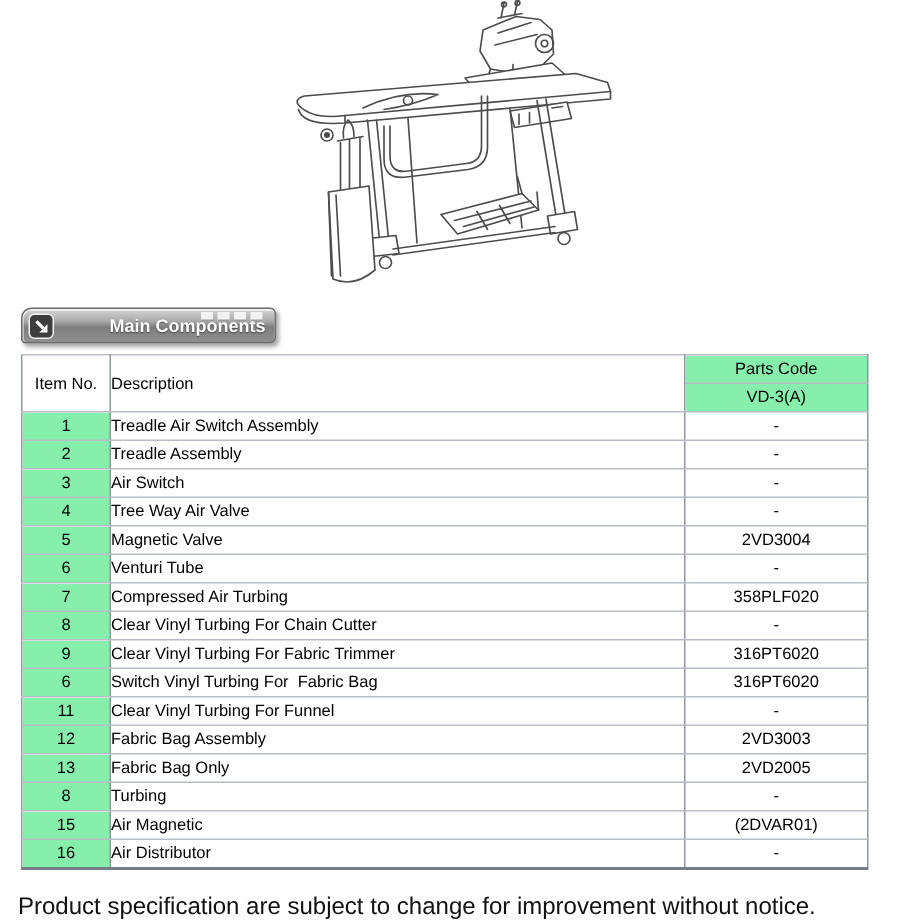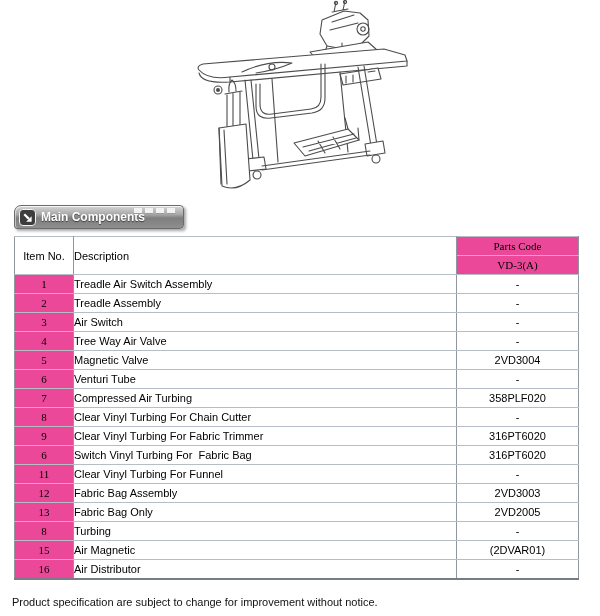--- a/index.html
+++ b/index.html
@@ -21,20 +21,21 @@
   
   .banner {
     position: absolute; left: 14px; top: 205px;
     width: 170px; height: 24px;
     border: 1px solid #6b6b6b;
     border-radius: 7px 4px 4px 3px;
     background: linear-gradient(180deg, #d6d6d6 0%, #a8a8a8 38%, #7e7e7e 55%, #8f8f8f 100%);
     box-shadow: 2px 2px 3px rgba(0,0,0,0.35), inset 0 1px 0 rgba(255,255,255,0.85), inset 1px 0 0 rgba(255,255,255,0.5);
     display: flex; align-items: center;
     padding-left: 4px;
+    gap: 32px;
   }
   .banner-icon {
     width: 17px; height: 17px;
     background: #3d3d3d;
     border: 1px solid #f2f2f2;
     border-radius: 4px;
     display: flex; align-items: center; justify-content: center;
     flex: 0 0 auto;
   }
   .banner-label {
@@ -74,28 +75,28 @@
     font-weight: normal;
     height: 19px;
     padding: 0;
     vertical-align: middle;
     color: #000;
     overflow: hidden;
   }
   table.parts { border-bottom: 2px solid #767d86; }
   .cell-center { text-align: center; }
   .cell-left { text-align: left; padding-left: 5px; white-space: pre; }
-  .accent-bg { background: #ec4899; font-family: Liberation Serif, serif; }
+  .accent-bg { background: #86efac; }
   th.hdr-item { text-align: center; margin-left: 16px; }
   th.hdr-desc { text-align: left; padding-left: 5px; }
 
   
   .footer-note {
     position: absolute; left: 12px; top: 596px;
-    font-size: 11px; color: #111;
+    font-size: 16px; color: #111;
     white-space: nowrap;
   }
 
   .machine-stroke { stroke: #4c4c4c; stroke-width: 1.1; fill: none; stroke-linecap: round; stroke-linejoin: round; }
   .machine-fill   { stroke: #4c4c4c; stroke-width: 1.1; fill: #ffffff; stroke-linejoin: round; }
 </style>
 </head>
 <body>
 
 <div class="figure-wrap">

